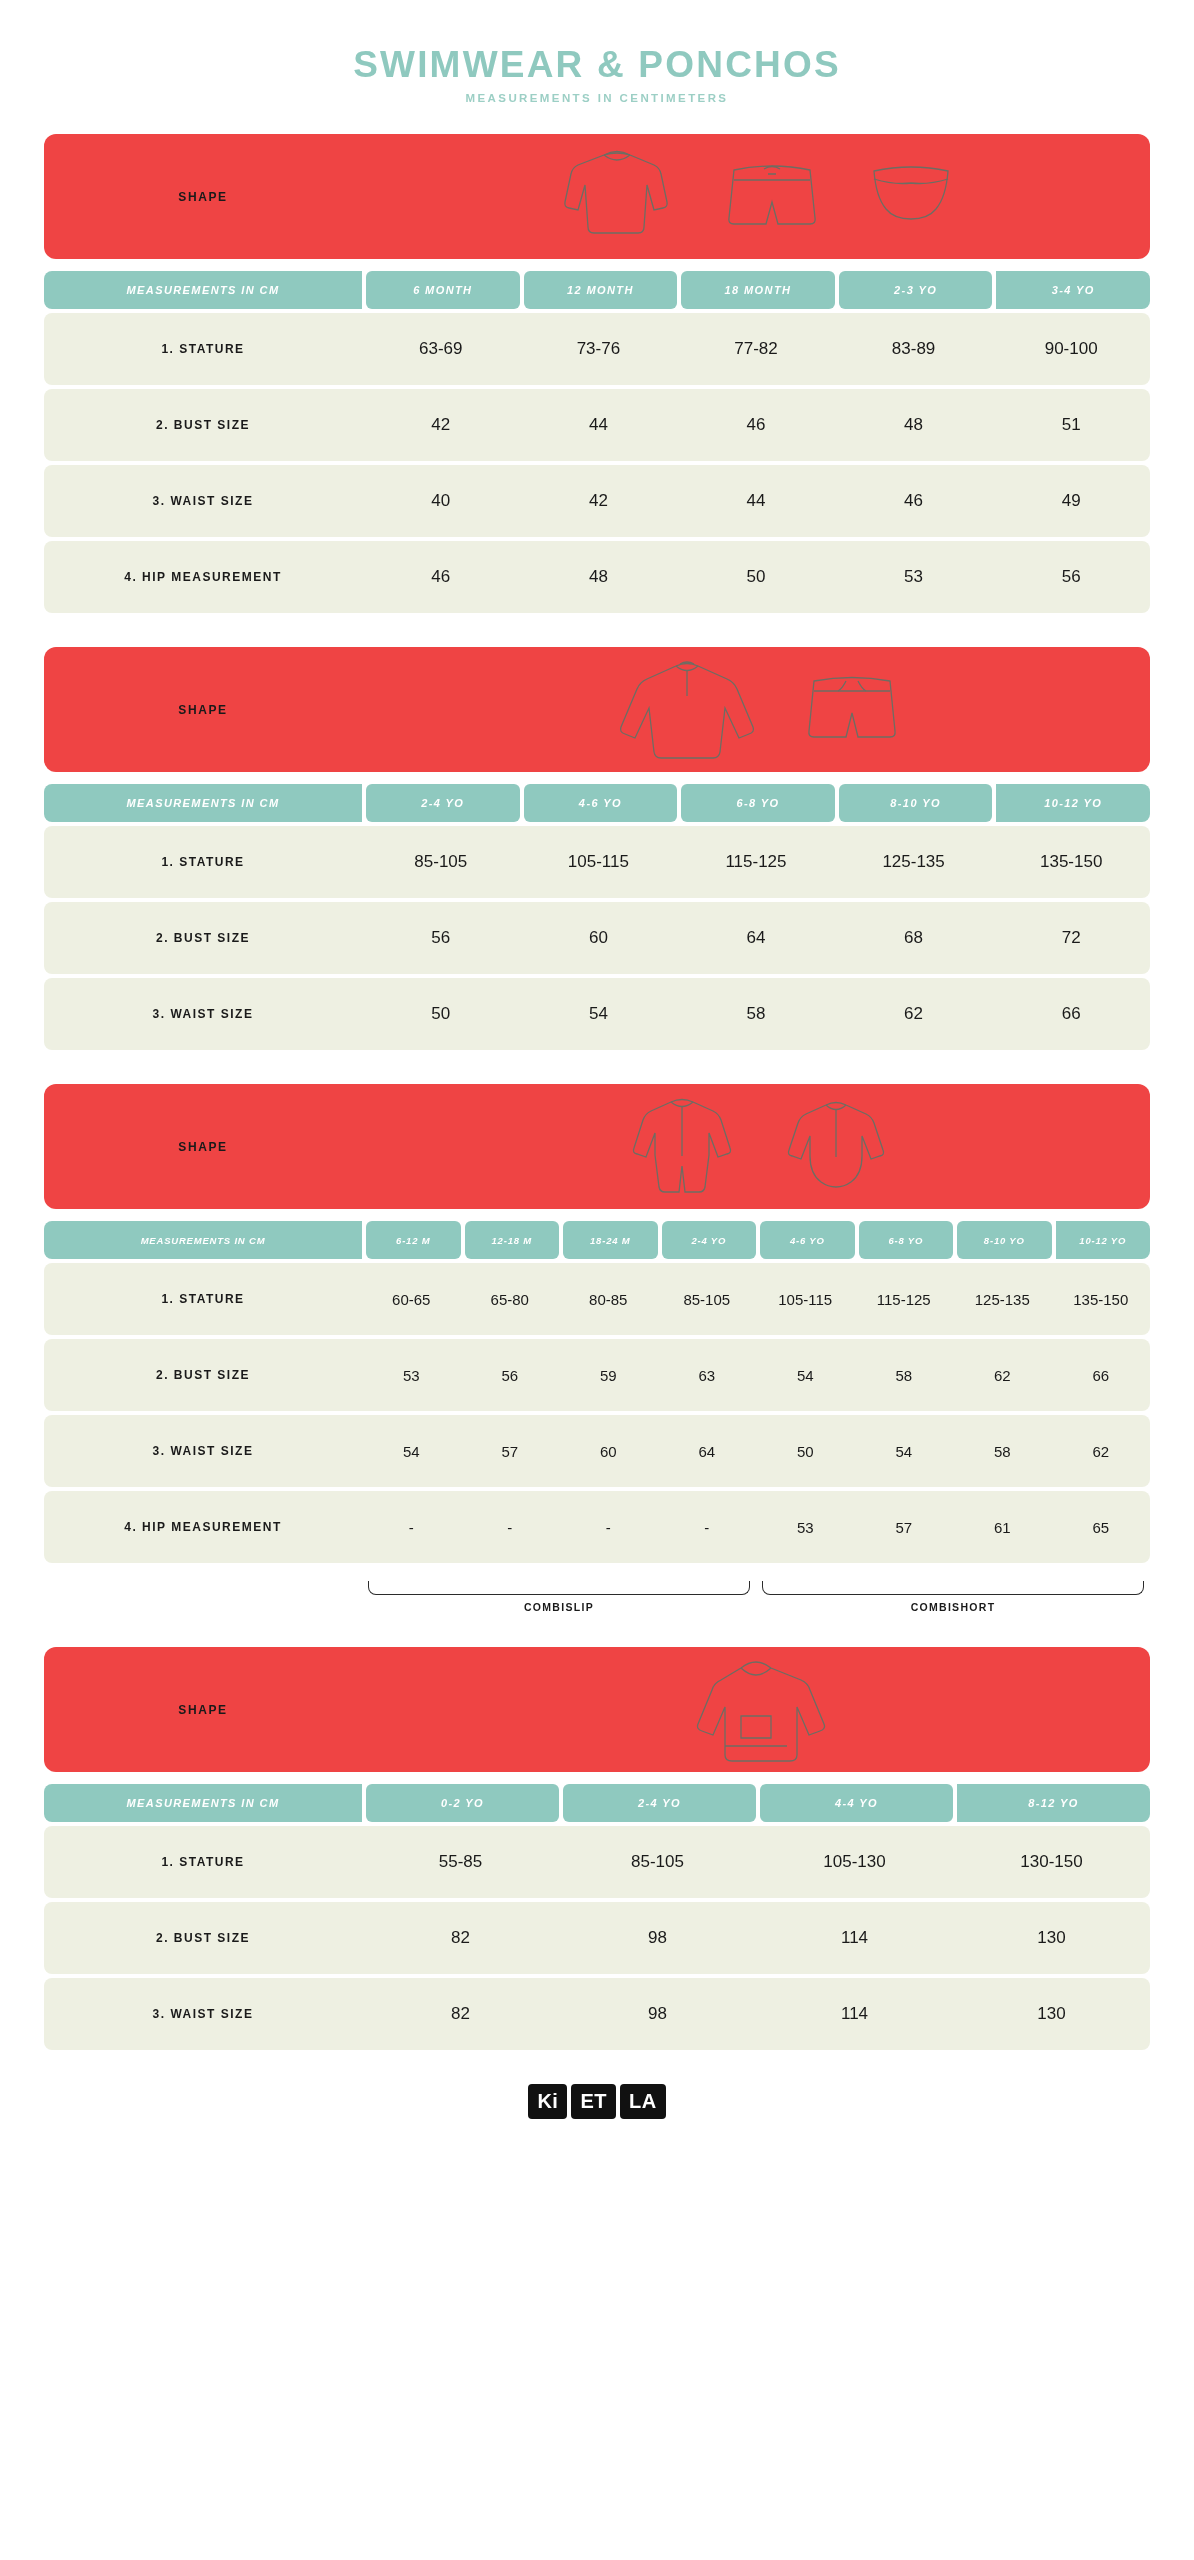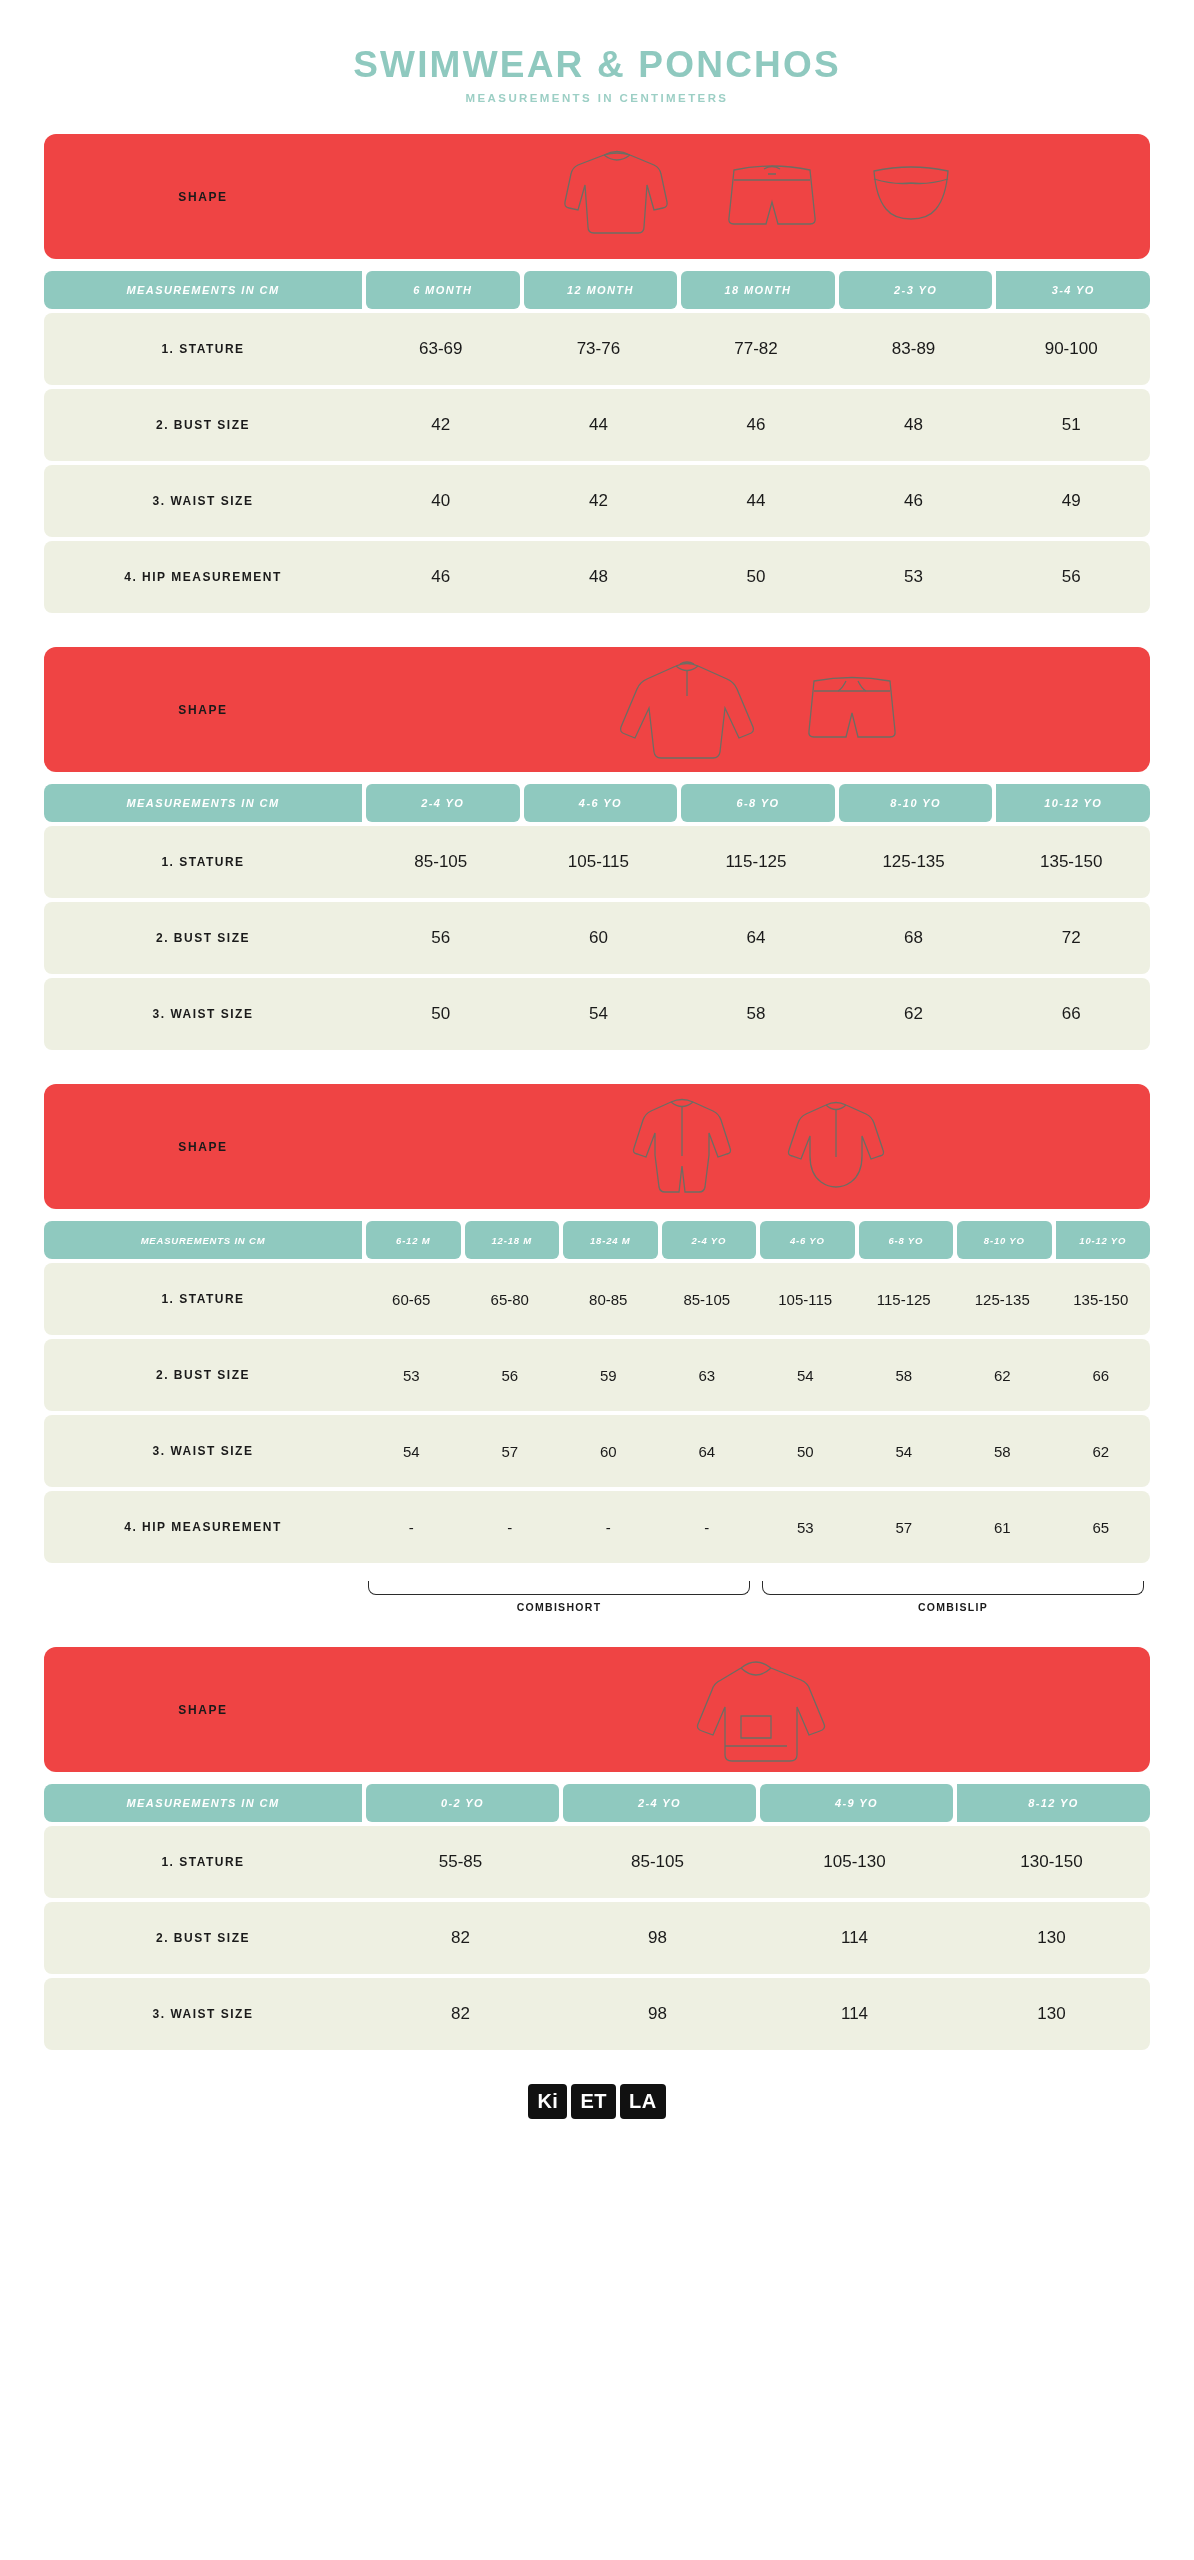--- a/index.html
+++ b/index.html
@@ -369,25 +369,25 @@
       <div class="cell val">53</div>
       <div class="cell val">57</div>
       <div class="cell val">61</div>
       <div class="cell val last">65</div>
     </div>
 
     <div class="brackets">
       <div class="brk-spacer"></div>
       <div class="brk-group">
         <div class="brk-line"></div>
-        <div class="brk-caption">COMBISHORT</div>
+        <div class="brk-caption">COMBISLIP</div>
       </div>
       <div class="brk-group">
         <div class="brk-line"></div>
-        <div class="brk-caption">COMBISLIP</div>
+        <div class="brk-caption">COMBISHORT</div>
       </div>
     </div>
   </div>
 
   <div class="block">
     <div class="shape-row">
       <div class="shape-label">SHAPE</div>
       <div class="shape-art">
         <svg width="150" height="112" viewBox="0 0 150 112" fill="none" stroke="#6d6d63" stroke-width="1.3">
           <path d="M60 14 q15 -12 30 0 l30 12 q7 3 9 10 l14 34 q2 5 -4 7 l-11 4 -12 -28 v48 q0 6 -7 6 H51 q-7 0 -7 -6 V53 L32 81 l-11 -4 q-6 -2 -4 -7 l14 -34 q2 -7 9 -10 z"></path>
@@ -395,21 +395,21 @@
           <path d="M60 62 h30 v22 H60 z"></path>
           <path d="M44 92 h62"></path>
         </svg>
       </div>
     </div>
 
     <div class="hdr-row">
       <div class="hdr-cell first">MEASUREMENTS IN CM</div>
       <div class="hdr-cell data">0-2 YO</div>
       <div class="hdr-cell data">2-4 YO</div>
-      <div class="hdr-cell data">4-9 YO</div>
+      <div class="hdr-cell data">4-4 YO</div>
       <div class="hdr-cell data last">8-12 YO</div>
     </div>
 
     <div class="data-row">
       <div class="cell label">1. STATURE</div>
       <div class="cell val">55-85</div>
       <div class="cell val">85-105</div>
       <div class="cell val">105-130</div>
       <div class="cell val last">130-150</div>
     </div>

